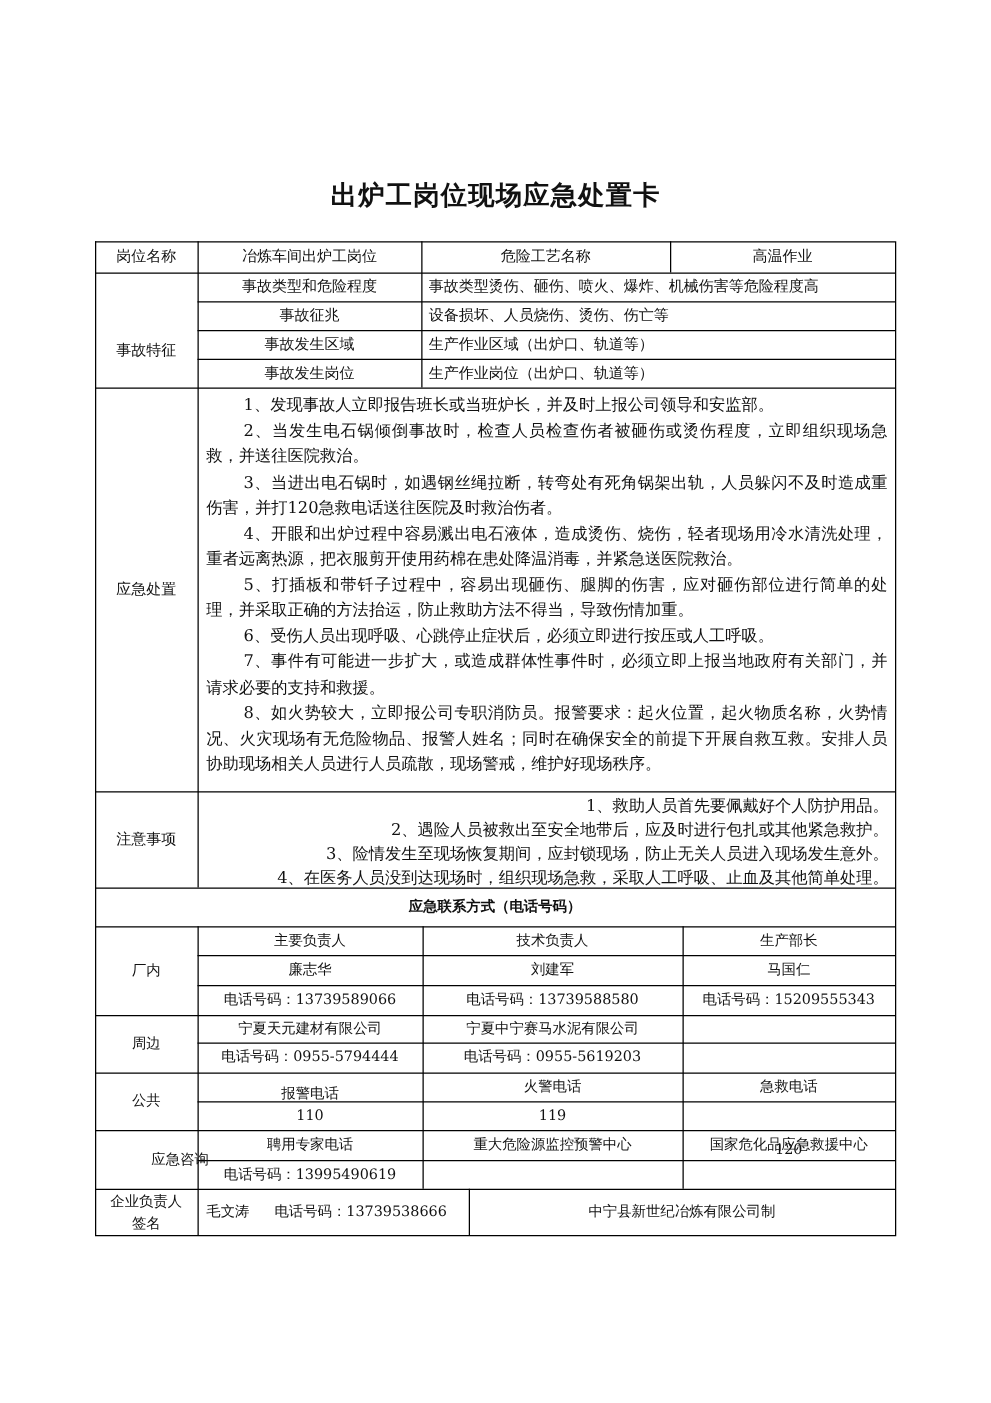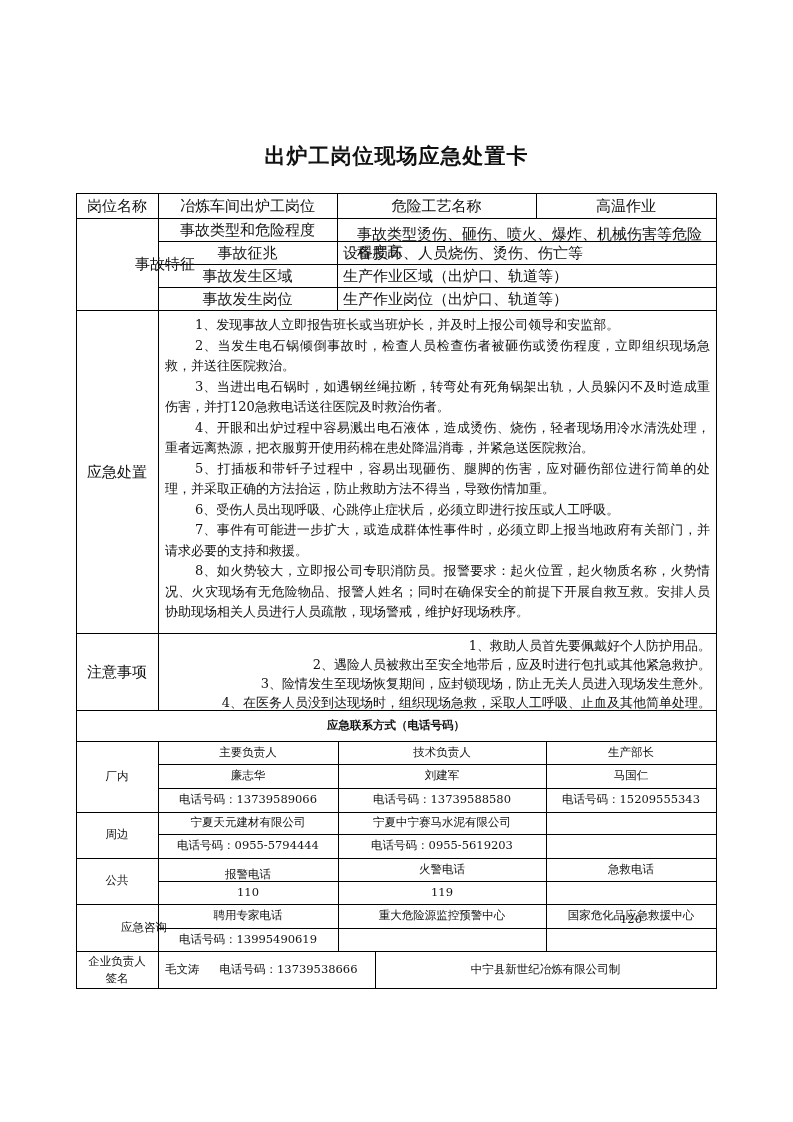--- a/index.html
+++ b/index.html
@@ -3,21 +3,21 @@
 <meta charset="utf-8">
 <style>
   html, body { margin: 0; padding: 0; background: #ffffff; }
   body { width: 793px; height: 1122px; position: relative; overflow: hidden;
          font-family: "DejaVu Serif", "Liberation Serif", serif; color: #111; }
   .title { position: absolute; left: 0; width: 793px; top: 142px; text-align: center;
            font-family: "DejaVu Sans", "Liberation Sans", sans-serif; font-size: 21px; font-weight: bold; letter-spacing: 1px; }
   .tbl { position: absolute; left: 76px; top: 193px; width: 640px; height: 795px; }
   .hl { position: absolute; height: 1px; background: #000; }
   .vl { position: absolute; width: 1px; background: #000; }
-  .cell { position: absolute; display: flex; align-items: center; box-sizing: border-box; font-size: 15px; line-height: 1.2; }
+  .cell { position: absolute; display: flex; align-items: center; box-sizing: border-box; font-size: 12px; line-height: 1.2; }
   .c { justify-content: center; text-align: center; }
   .l { justify-content: flex-start; padding-left: 7px; }
   .small { font-size: 11.5px; }
   .para { position: absolute; font-size: 13px; line-height: 20.5px; left: 89px; width: 545px; }
   .para p { margin: 0; text-indent: 2.3em; text-align: justify; }
   .notes { position: absolute; font-size: 13px; line-height: 19px; left: 90px; width: 545px; top: 443px; }
   .notes p { margin: 0; text-align: right; }
   .bold { font-weight: bold; font-family: "DejaVu Sans", "Liberation Sans", sans-serif; font-size: 11.5px; }
 </style>
 </head>
@@ -57,23 +57,23 @@
   <div class="vl" style="left:82px;top:548px;height:247px;"></div>
   <div class="vl" style="left:262px;top:548px;height:210px;"></div>
   <div class="vl" style="left:470px;top:548px;height:210px;"></div>
   <div class="vl" style="left:299px;top:758px;height:37px;"></div>
 
   <div class="cell c" style="left:0;top:0;width:82px;height:25px;">岗位名称</div>
   <div class="cell c" style="left:82px;top:0;width:179px;height:25px;">冶炼车间出炉工岗位</div>
   <div class="cell c" style="left:261px;top:0;width:199px;height:25px;">危险工艺名称</div>
   <div class="cell c" style="left:460px;top:0;width:180px;height:25px;">高温作业</div>
 
-  <div class="cell c" style="left:0;top:25px;width:82px;height:92px;margin-left:48px;">事故特征</div>
+  <div class="cell c" style="left:0;top:41px;width:82px;height:92px;">事故特征</div>
   <div class="cell c" style="left:82px;top:25px;width:179px;height:23px;">事故类型和危险程度</div>
-  <div class="cell l" style="left:261px;top:25px;width:379px;height:23px;padding-left:20px;margin-top:13px;">事故类型烫伤、砸伤、喷火、爆炸、机械伤害等危险程度高</div>
+  <div class="cell l" style="left:261px;top:25px;width:379px;height:23px;padding-left:6px;">事故类型烫伤、砸伤、喷火、爆炸、机械伤害等危险程度高</div>
   <div class="cell c" style="left:82px;top:48px;width:179px;height:23px;">事故征兆</div>
   <div class="cell l" style="left:261px;top:48px;width:379px;height:23px;padding-left:6px;">设备损坏、人员烧伤、烫伤、伤亡等</div>
   <div class="cell c" style="left:82px;top:71px;width:179px;height:23px;">事故发生区域</div>
   <div class="cell l" style="left:261px;top:71px;width:379px;height:23px;padding-left:6px;">生产作业区域（出炉口、轨道等）</div>
   <div class="cell c" style="left:82px;top:94px;width:179px;height:23px;">事故发生岗位</div>
   <div class="cell l" style="left:261px;top:94px;width:379px;height:23px;padding-left:6px;">生产作业岗位（出炉口、轨道等）</div>
 
   <div class="cell c" style="left:0;top:117px;width:82px;height:323px;">应急处置</div>
   <div class="para" style="top:122px;">
     <p>1、发现事故人立即报告班长或当班炉长，并及时上报公司领导和安监部。</p>

